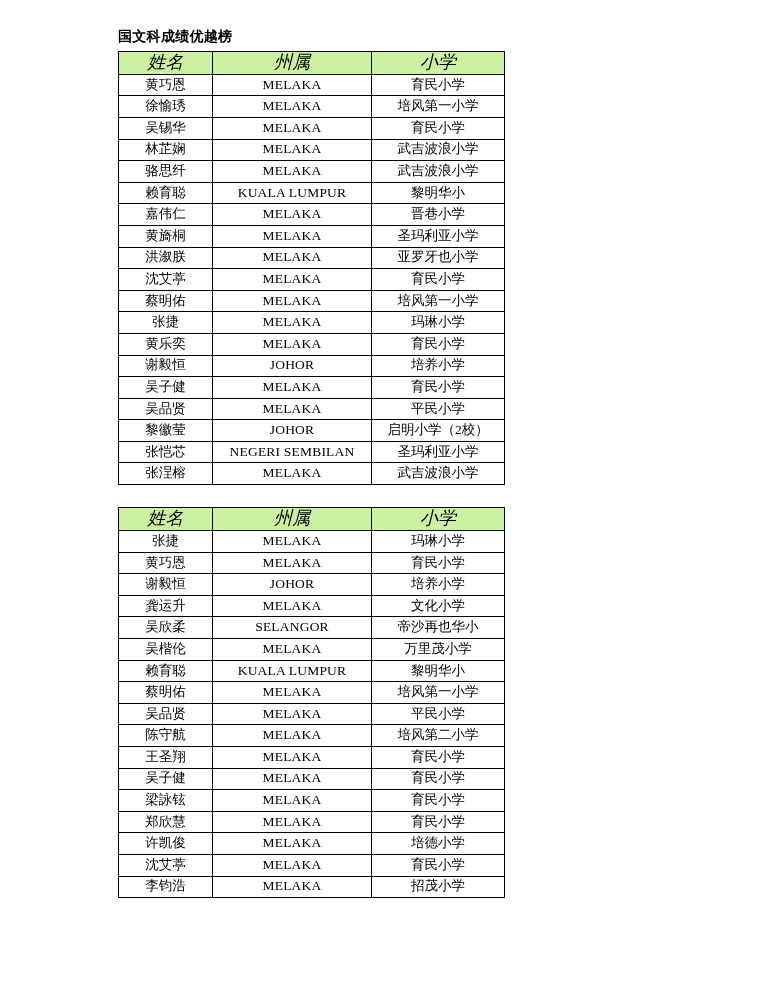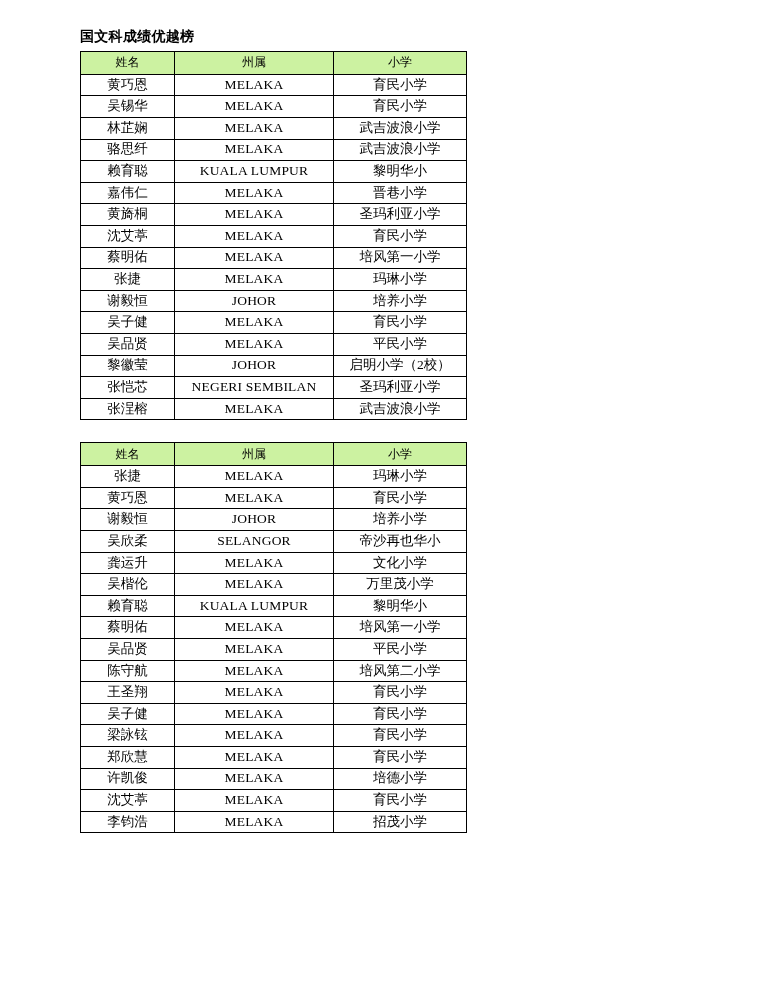--- a/index.html
+++ b/index.html
@@ -13,21 +13,21 @@
     font-family: "Liberation Serif", serif;
     color: #000000;
     position: relative;
     overflow: hidden;
   }
   .page {
     padding: 28px 0 0 0;
     box-sizing: border-box;
   }
   .section {
-    margin-left: 80px;
+    margin-left: 118px;
     width: 386px;
   }
   .section + .section {
     margin-top: 22px;
   }
   .section-title {
     font-family: "Liberation Sans", sans-serif;
     font-weight: bold;
     font-size: 14px;
     line-height: 1.2;
@@ -44,22 +44,23 @@
     text-align: center;
     vertical-align: middle;
     font-size: 13.5px;
     height: 20.6px;
     padding: 0;
     line-height: 1.1;
     font-weight: normal;
   }
   table.grades thead th {
     background: #ccf2a1;
-    font-size: 12px;
+    font-size: 18px;
     height: 22px;
+    font-style: italic;
   }
   col.c-name  { width: 94px; }
   col.c-state { width: 159px; }
   col.c-school{ width: 133px; }
   .latin {
     font-family: "Liberation Serif", serif;
     font-size: 13px;
     letter-spacing: 0.2px;
   }
 </style>
@@ -83,20 +84,25 @@
           <th>小学</th>
         </tr>
       </thead>
       <tbody>
         <tr>
             <td>黄巧恩</td>
             <td class="latin">MELAKA</td>
             <td>育民小学</td>
           </tr>
         <tr>
+            <td>徐愉琇</td>
+            <td class="latin">MELAKA</td>
+            <td>培风第一小学</td>
+          </tr>
+        <tr>
             <td>吴锡华</td>
             <td class="latin">MELAKA</td>
             <td>育民小学</td>
           </tr>
         <tr>
             <td>林芷娴</td>
             <td class="latin">MELAKA</td>
             <td>武吉波浪小学</td>
           </tr>
         <tr>
@@ -113,33 +119,43 @@
             <td>嘉伟仁</td>
             <td class="latin">MELAKA</td>
             <td>晋巷小学</td>
           </tr>
         <tr>
             <td>黄旖桐</td>
             <td class="latin">MELAKA</td>
             <td>圣玛利亚小学</td>
           </tr>
         <tr>
+            <td>洪溆朕</td>
+            <td class="latin">MELAKA</td>
+            <td>亚罗牙也小学</td>
+          </tr>
+        <tr>
             <td>沈艾葶</td>
             <td class="latin">MELAKA</td>
             <td>育民小学</td>
           </tr>
         <tr>
             <td>蔡明佑</td>
             <td class="latin">MELAKA</td>
             <td>培风第一小学</td>
           </tr>
         <tr>
             <td>张捷</td>
             <td class="latin">MELAKA</td>
             <td>玛琳小学</td>
+          </tr>
+        <tr>
+            <td>黄乐奕</td>
+            <td class="latin">MELAKA</td>
+            <td>育民小学</td>
           </tr>
         <tr>
             <td>谢毅恒</td>
             <td class="latin">JOHOR</td>
             <td>培养小学</td>
           </tr>
         <tr>
             <td>吴子健</td>
             <td class="latin">MELAKA</td>
             <td>育民小学</td>
@@ -192,30 +208,30 @@
             <td>黄巧恩</td>
             <td class="latin">MELAKA</td>
             <td>育民小学</td>
           </tr>
         <tr>
             <td>谢毅恒</td>
             <td class="latin">JOHOR</td>
             <td>培养小学</td>
           </tr>
         <tr>
+            <td>龚运升</td>
+            <td class="latin">MELAKA</td>
+            <td>文化小学</td>
+          </tr>
+        <tr>
             <td>吴欣柔</td>
             <td class="latin">SELANGOR</td>
             <td>帝沙再也华小</td>
           </tr>
         <tr>
-            <td>龚运升</td>
-            <td class="latin">MELAKA</td>
-            <td>文化小学</td>
-          </tr>
-        <tr>
             <td>吴楷伦</td>
             <td class="latin">MELAKA</td>
             <td>万里茂小学</td>
           </tr>
         <tr>
             <td>赖育聪</td>
             <td class="latin">KUALA LUMPUR</td>
             <td>黎明华小</td>
           </tr>
         <tr>

